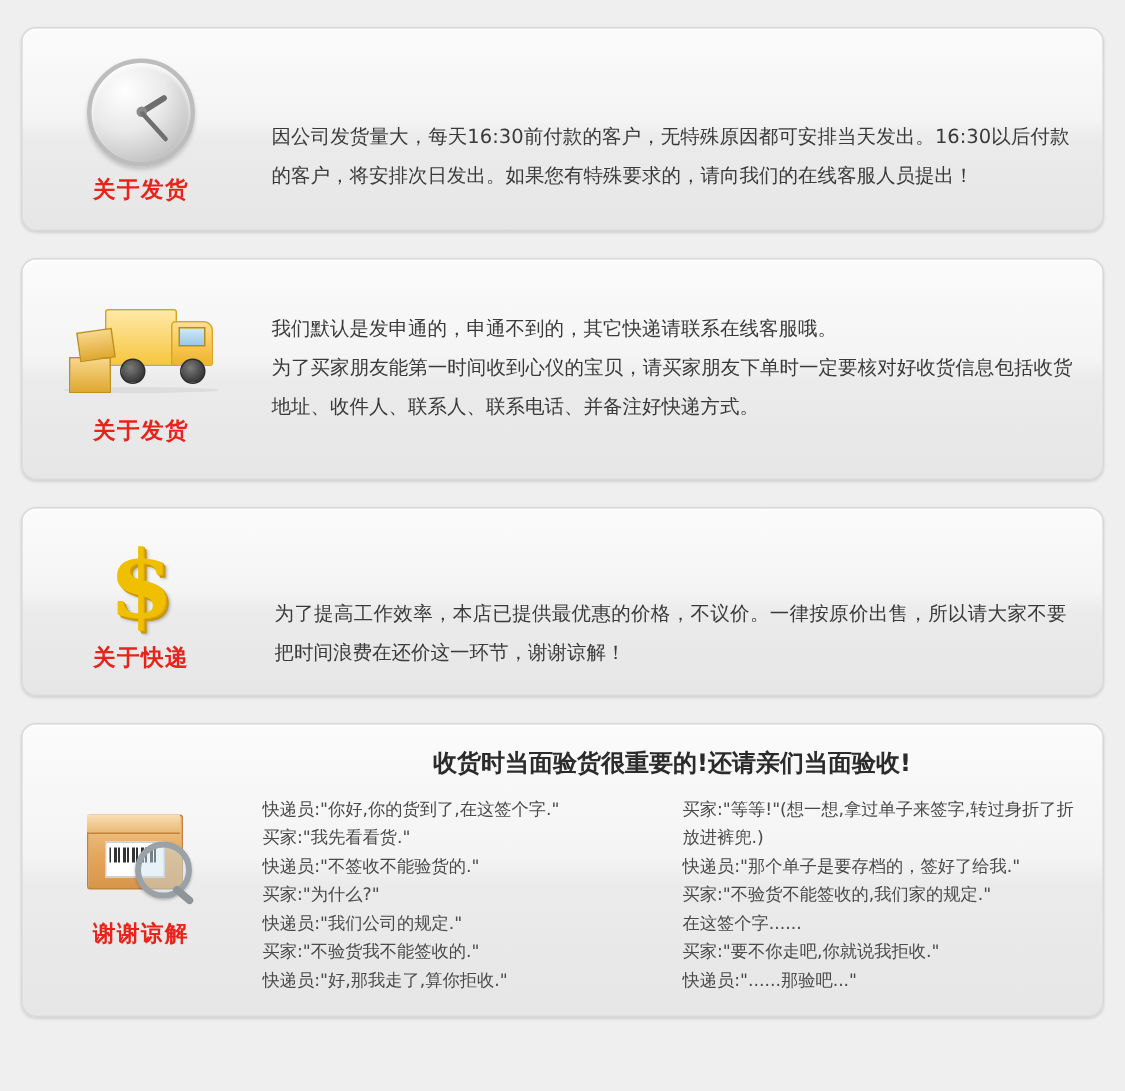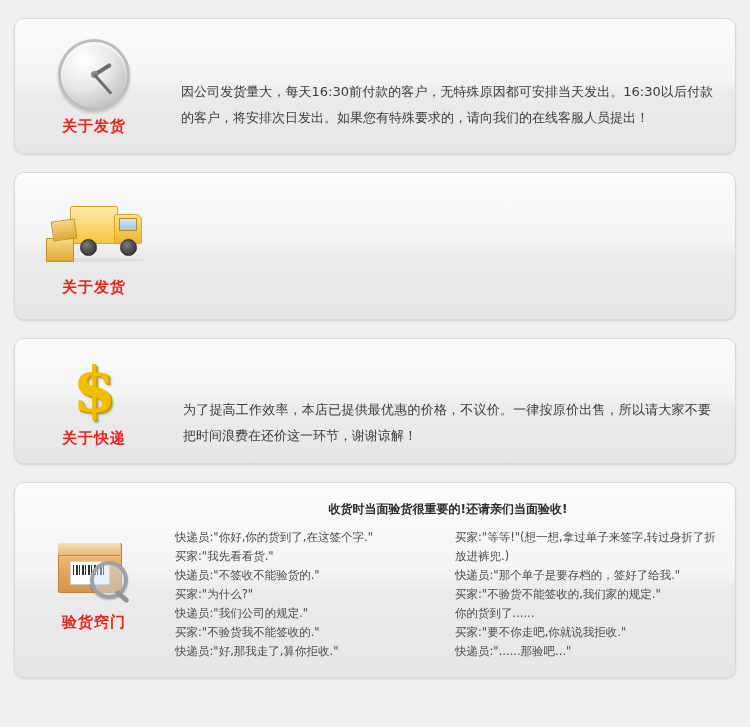--- a/index.html
+++ b/index.html
@@ -216,21 +216,21 @@
     position: absolute; left: 70px; top: 58px;
     width: 16px; height: 5px;
     background: #8d949a;
     border-radius: 3px;
     transform: rotate(40deg);
     transform-origin: left center;
   }
 
   .p4-title {
     text-align: center;
-    font-size: 12px;
+    font-size: 16px;
     font-weight: bold;
     color: #2b2b2b;
     margin: 2px 0 10px 0;
   }
   .dialog-cols {
     display: flex;
     gap: 14px;
   }
   .dialog-col {
     flex: 1 1 50%;
@@ -264,20 +264,24 @@
         <span class="truck-cargo"></span>
         <span class="truck-cab"></span>
         <span class="truck-window"></span>
         <span class="truck-wheel w1"></span>
         <span class="truck-wheel w2"></span>
         <span class="box-a"></span>
         <span class="box-b"></span>
       </div>
       <div class="caption">关于发货</div>
     </div>
+    <div class="panel-body">
+      <div class="para">我们默认是发申通的，申通不到的，其它快递请联系在线客服哦。</div>
+      <div class="para">为了买家朋友能第一时间收到心仪的宝贝，请买家朋友下单时一定要核对好收货信息包括收货地址、收件人、联系人、联系电话、并备注好快递方式。</div>
+    </div>
   </div>
 
   <div class="panel p3">
     <div class="panel-left">
       <div class="icon-dollar">$</div>
       <div class="caption">关于快递</div>
     </div>
     <div class="panel-body">
       <div class="para">为了提高工作效率，本店已提供最优惠的价格，不议价。一律按原价出售，所以请大家不要把时间浪费在还价这一环节，谢谢谅解！</div>
     </div>
@@ -286,39 +290,39 @@
   <div class="panel p4">
     <div class="panel-left">
       <div class="icon-parcel">
         <span class="parcel-box"></span>
         <span class="parcel-flap"></span>
         <span class="parcel-label"></span>
         <span class="barcode"></span>
         <span class="mag-glass"></span>
         <span class="mag-handle"></span>
       </div>
-      <div class="caption">验货窍门</div>
+      <div class="caption">谢谢谅解</div>
     </div>
     <div class="panel-body">
       <div class="p4-title">收货时当面验货很重要的!还请亲们当面验收!</div>
       <div class="dialog-cols">
         <div class="dialog-col">
           <div class="line">快递员:"你好,你的货到了,在这签个字."</div>
           <div class="line">买家:"我先看看货."</div>
           <div class="line">快递员:"不签收不能验货的."</div>
           <div class="line">买家:"为什么?"</div>
           <div class="line">快递员:"我们公司的规定."</div>
           <div class="line">买家:"不验货我不能签收的."</div>
           <div class="line">快递员:"好,那我走了,算你拒收."</div>
         </div>
         <div class="dialog-col">
           <div class="line">买家:"等等!"(想一想,拿过单子来签字,转过身折了折放进裤兜.)</div>
           <div class="line">快递员:"那个单子是要存档的，签好了给我."</div>
           <div class="line">买家:"不验货不能签收的,我们家的规定."</div>
-          <div class="line">你的货到了......</div>
+          <div class="line">在这签个字......</div>
           <div class="line">买家:"要不你走吧,你就说我拒收."</div>
           <div class="line">快递员:"......那验吧..."</div>
         </div>
       </div>
     </div>
   </div>
 
 </div>
 
 </body></html>

